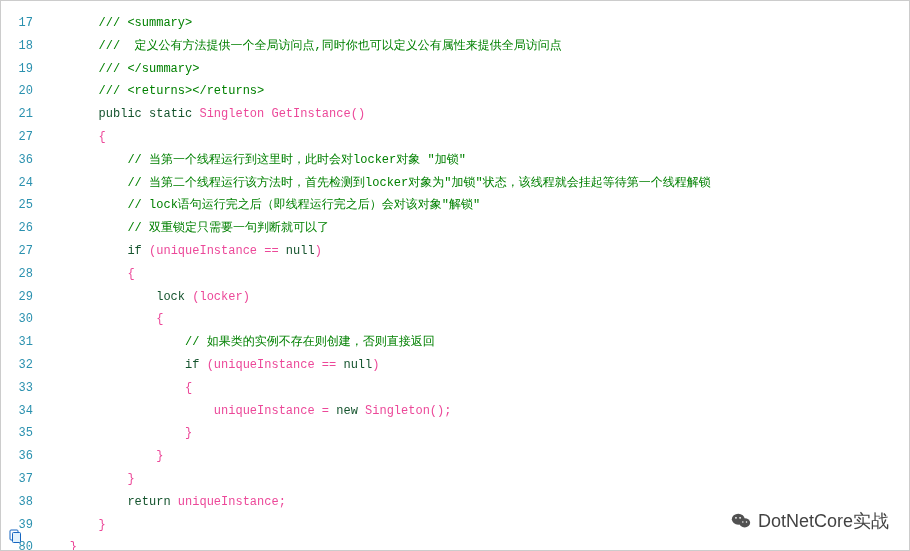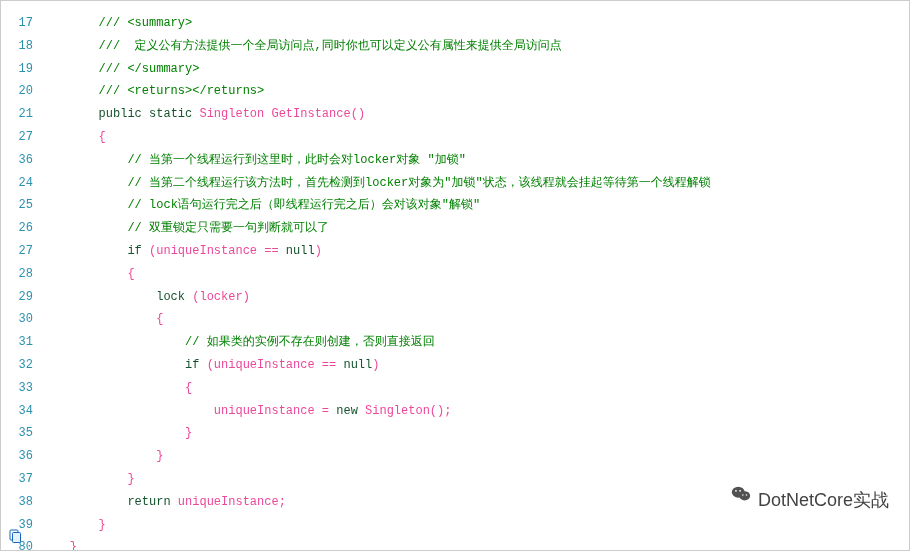--- a/index.html
+++ b/index.html
@@ -40,22 +40,23 @@
   .c-text { color: #ec4899; }
   .footer {
     position: absolute;
     left: 6px;
     bottom: 6px;
   }
   .copy-icon svg { display: block; }
   .watermark {
     position: absolute;
     right: 20px;
-    bottom: 33px;
+    bottom: 12px;
     display: flex;
+    align-items: center;
     gap: 6px;
     color: #222;
     font-family: sans-serif;
     font-size: 18px;
     font-weight: 500;
     opacity: 0.85;
   }
   .wm-icon {
     width: 22px; height: 22px;
     display: flex; align-items: center; justify-content: center;

